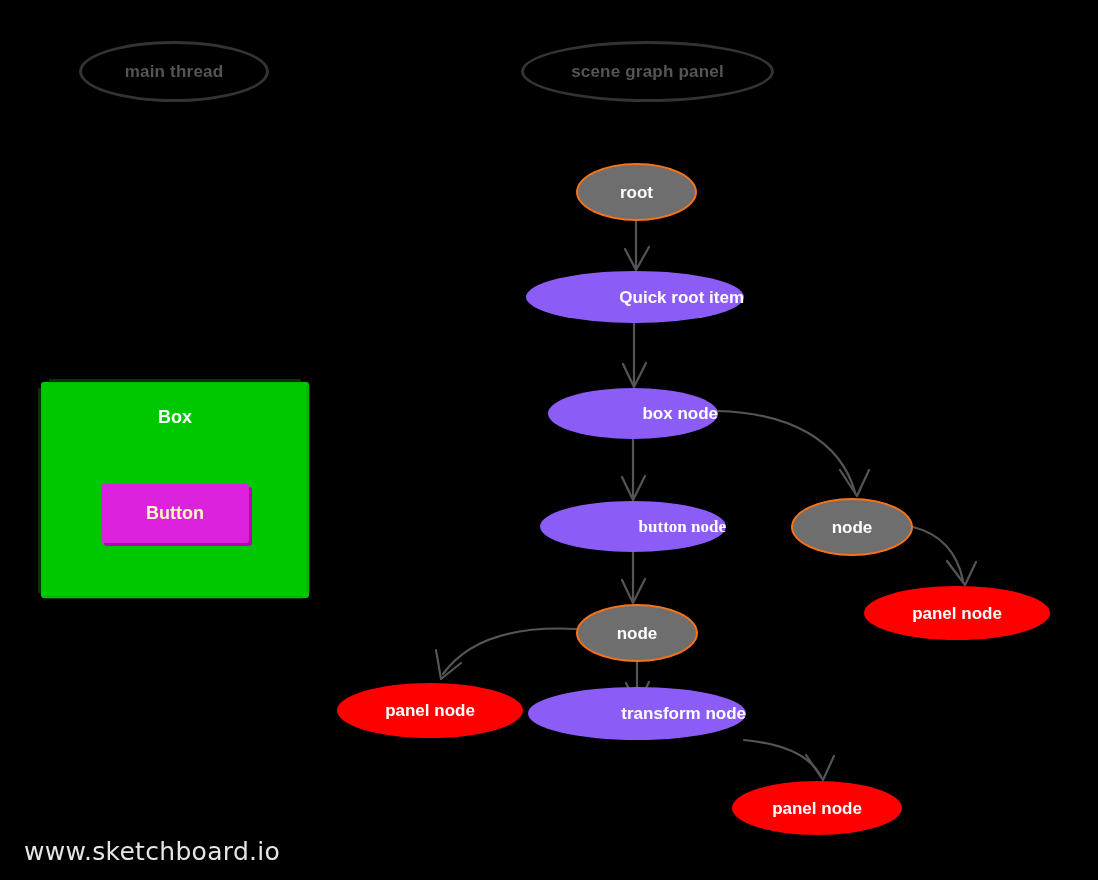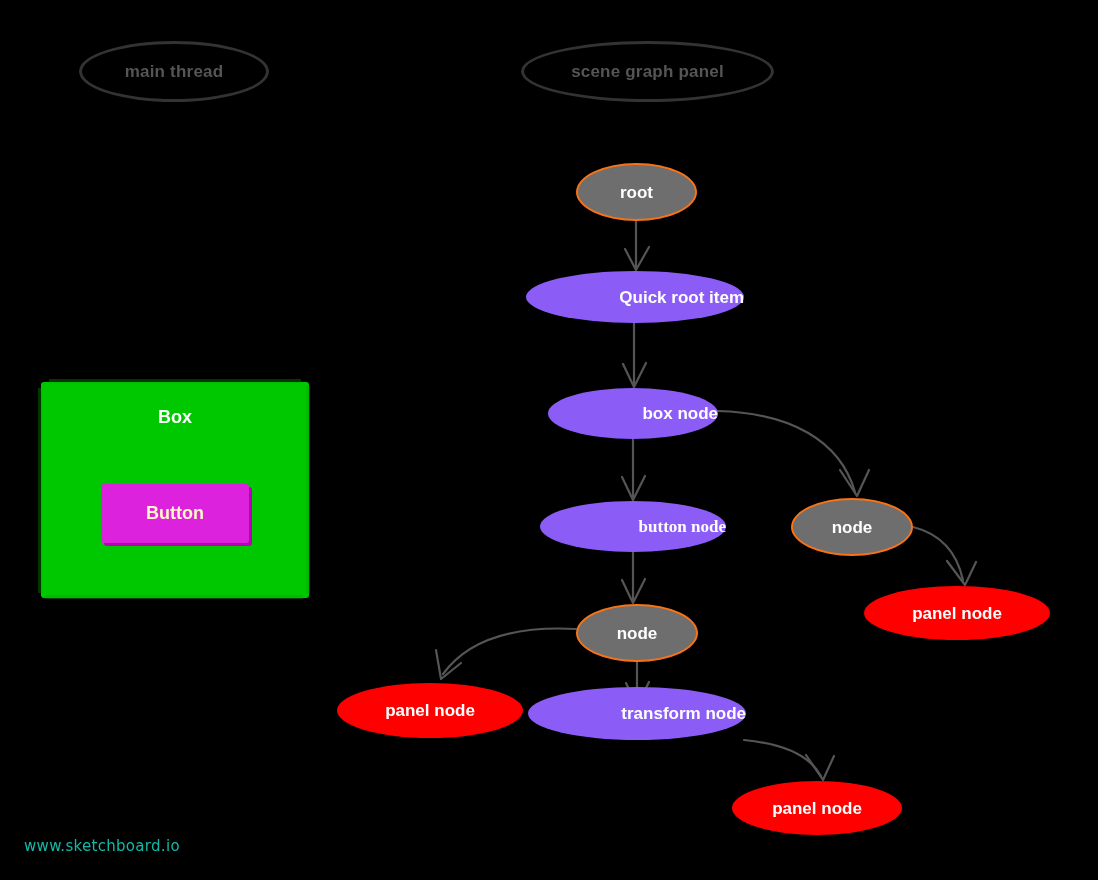--- a/index.html
+++ b/index.html
@@ -93,22 +93,22 @@
   }
   
   .jitter-l, .jitter-t, .jitter-r, .jitter-b {
     position: absolute;
     background: #00a000;
     opacity: 0.35;
   }
   
   .watermark {
     position: absolute;
-    color: #14b8a6;
-    font-size: 15px;
+    color: #e5e5e5;
+    font-size: 25px;
     letter-spacing: 0.3px;
     font-family: "DejaVu Sans", sans-serif;
   }
 </style>
 </head>
 <body>
 
 <div id="canvas">
 
   <svg id="edges" viewBox="0 0 1098 880" xmlns="http://www.w3.org/2000/svg">

